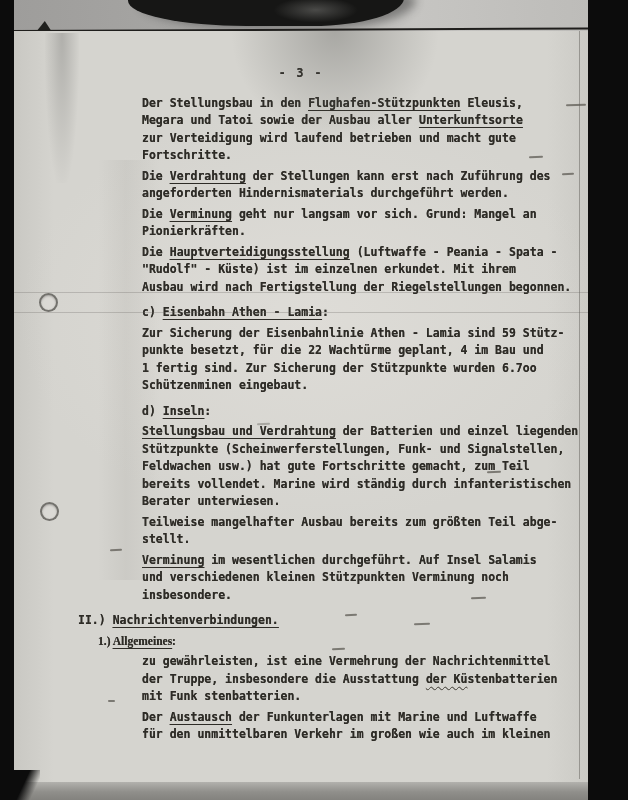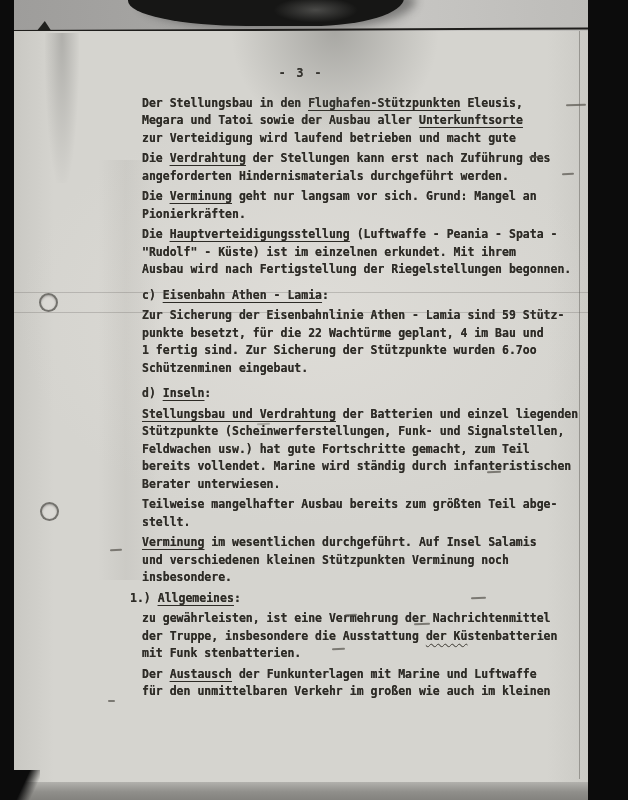--- a/index.html
+++ b/index.html
@@ -75,21 +75,21 @@
     background:linear-gradient(115deg,#0c0c0c 40%,rgba(12,12,12,0) 75%);
   }
   
   .page-number{
     text-align:center;margin:0 56px 12px 0;letter-spacing:2px;
   }
   .block{margin:0 0 3px 0;}
   .block.gap-before{margin-top:8px;}
   .indent-body{margin-left:64px;}
   .indent-h2{margin-left:0;}
-  .indent-h3{margin-left:52px;}
+  .indent-h3{margin-left:20px;font-family:Liberation Serif, serif;}
   .line{white-space:pre;}
   .u{
     text-decoration-line:underline;
     text-decoration-thickness:1.3px;
     text-underline-offset:2.5px;
   }
   .pu{
     text-decoration-line:underline;
     text-decoration-style:wavy;
     text-decoration-color:rgba(89,86,79,.75);
@@ -118,20 +118,21 @@
 <div class="edge-wedge"></div>
 <div class="top-edge-line"></div>
 
 <div class="page">
   <div class="page-number">- 3 -</div>
   <div id="doc-body">
       <div class="block indent-body">
         <div class="line"><span>Der Stellungsbau in den </span><span class="u">Flughafen-Stützpunkten</span><span> Eleusis,</span></div>
         <div class="line"><span>Megara und Tatoi sowie der Ausbau aller </span><span class="u">Unterkunftsorte</span></div>
         <div class="line"><span>zur Verteidigung wird laufend betrieben und macht gute</span></div>
+        <div class="line"><span>Fortschritte.</span></div>
       </div>
       <div class="block indent-body">
         <div class="line"><span>Die </span><span class="u">Verdrahtung</span><span> der Stellungen kann erst nach Zuführung des</span></div>
         <div class="line"><span>angeforderten Hindernismaterials durchgeführt werden.</span></div>
       </div>
       <div class="block indent-body">
         <div class="line"><span>Die </span><span class="u">Verminung</span><span> geht nur langsam vor sich. Grund: Mangel an</span></div>
         <div class="line"><span>Pionierkräften.</span></div>
       </div>
       <div class="block indent-body">
@@ -159,20 +160,23 @@
         <div class="line"><span>Berater unterwiesen.</span></div>
       </div>
       <div class="block indent-body">
         <div class="line"><span>Teilweise mangelhafter Ausbau bereits zum größten Teil abge-</span></div>
         <div class="line"><span>stellt.</span></div>
       </div>
       <div class="block indent-body">
         <div class="line"><span class="u">Verminung</span><span> im wesentlichen durchgeführt. Auf Insel Salamis</span></div>
         <div class="line"><span>und verschiedenen kleinen Stützpunkten Verminung noch</span></div>
         <div class="line"><span>insbesondere.</span></div>
+      </div>
+      <div class="block indent-h2 gap-before">
+        <div class="line"><span>II.) </span><span class="u">Nachrichtenverbindungen.</span></div>
       </div>
       <div class="block indent-h3">
         <div class="line"><span>1.) </span><span class="u">Allgemeines</span><span>:</span></div>
       </div>
       <div class="block indent-body">
         <div class="line"><span>zu gewährleisten, ist eine Vermehrung der Nachrichtenmittel</span></div>
         <div class="line"><span>der Truppe, insbesondere die Ausstattung </span><span class="pu">der Kü</span><span>stenbatterien</span></div>
         <div class="line"><span>mit Funk stenbatterien.</span></div>
       </div>
       <div class="block indent-body">

